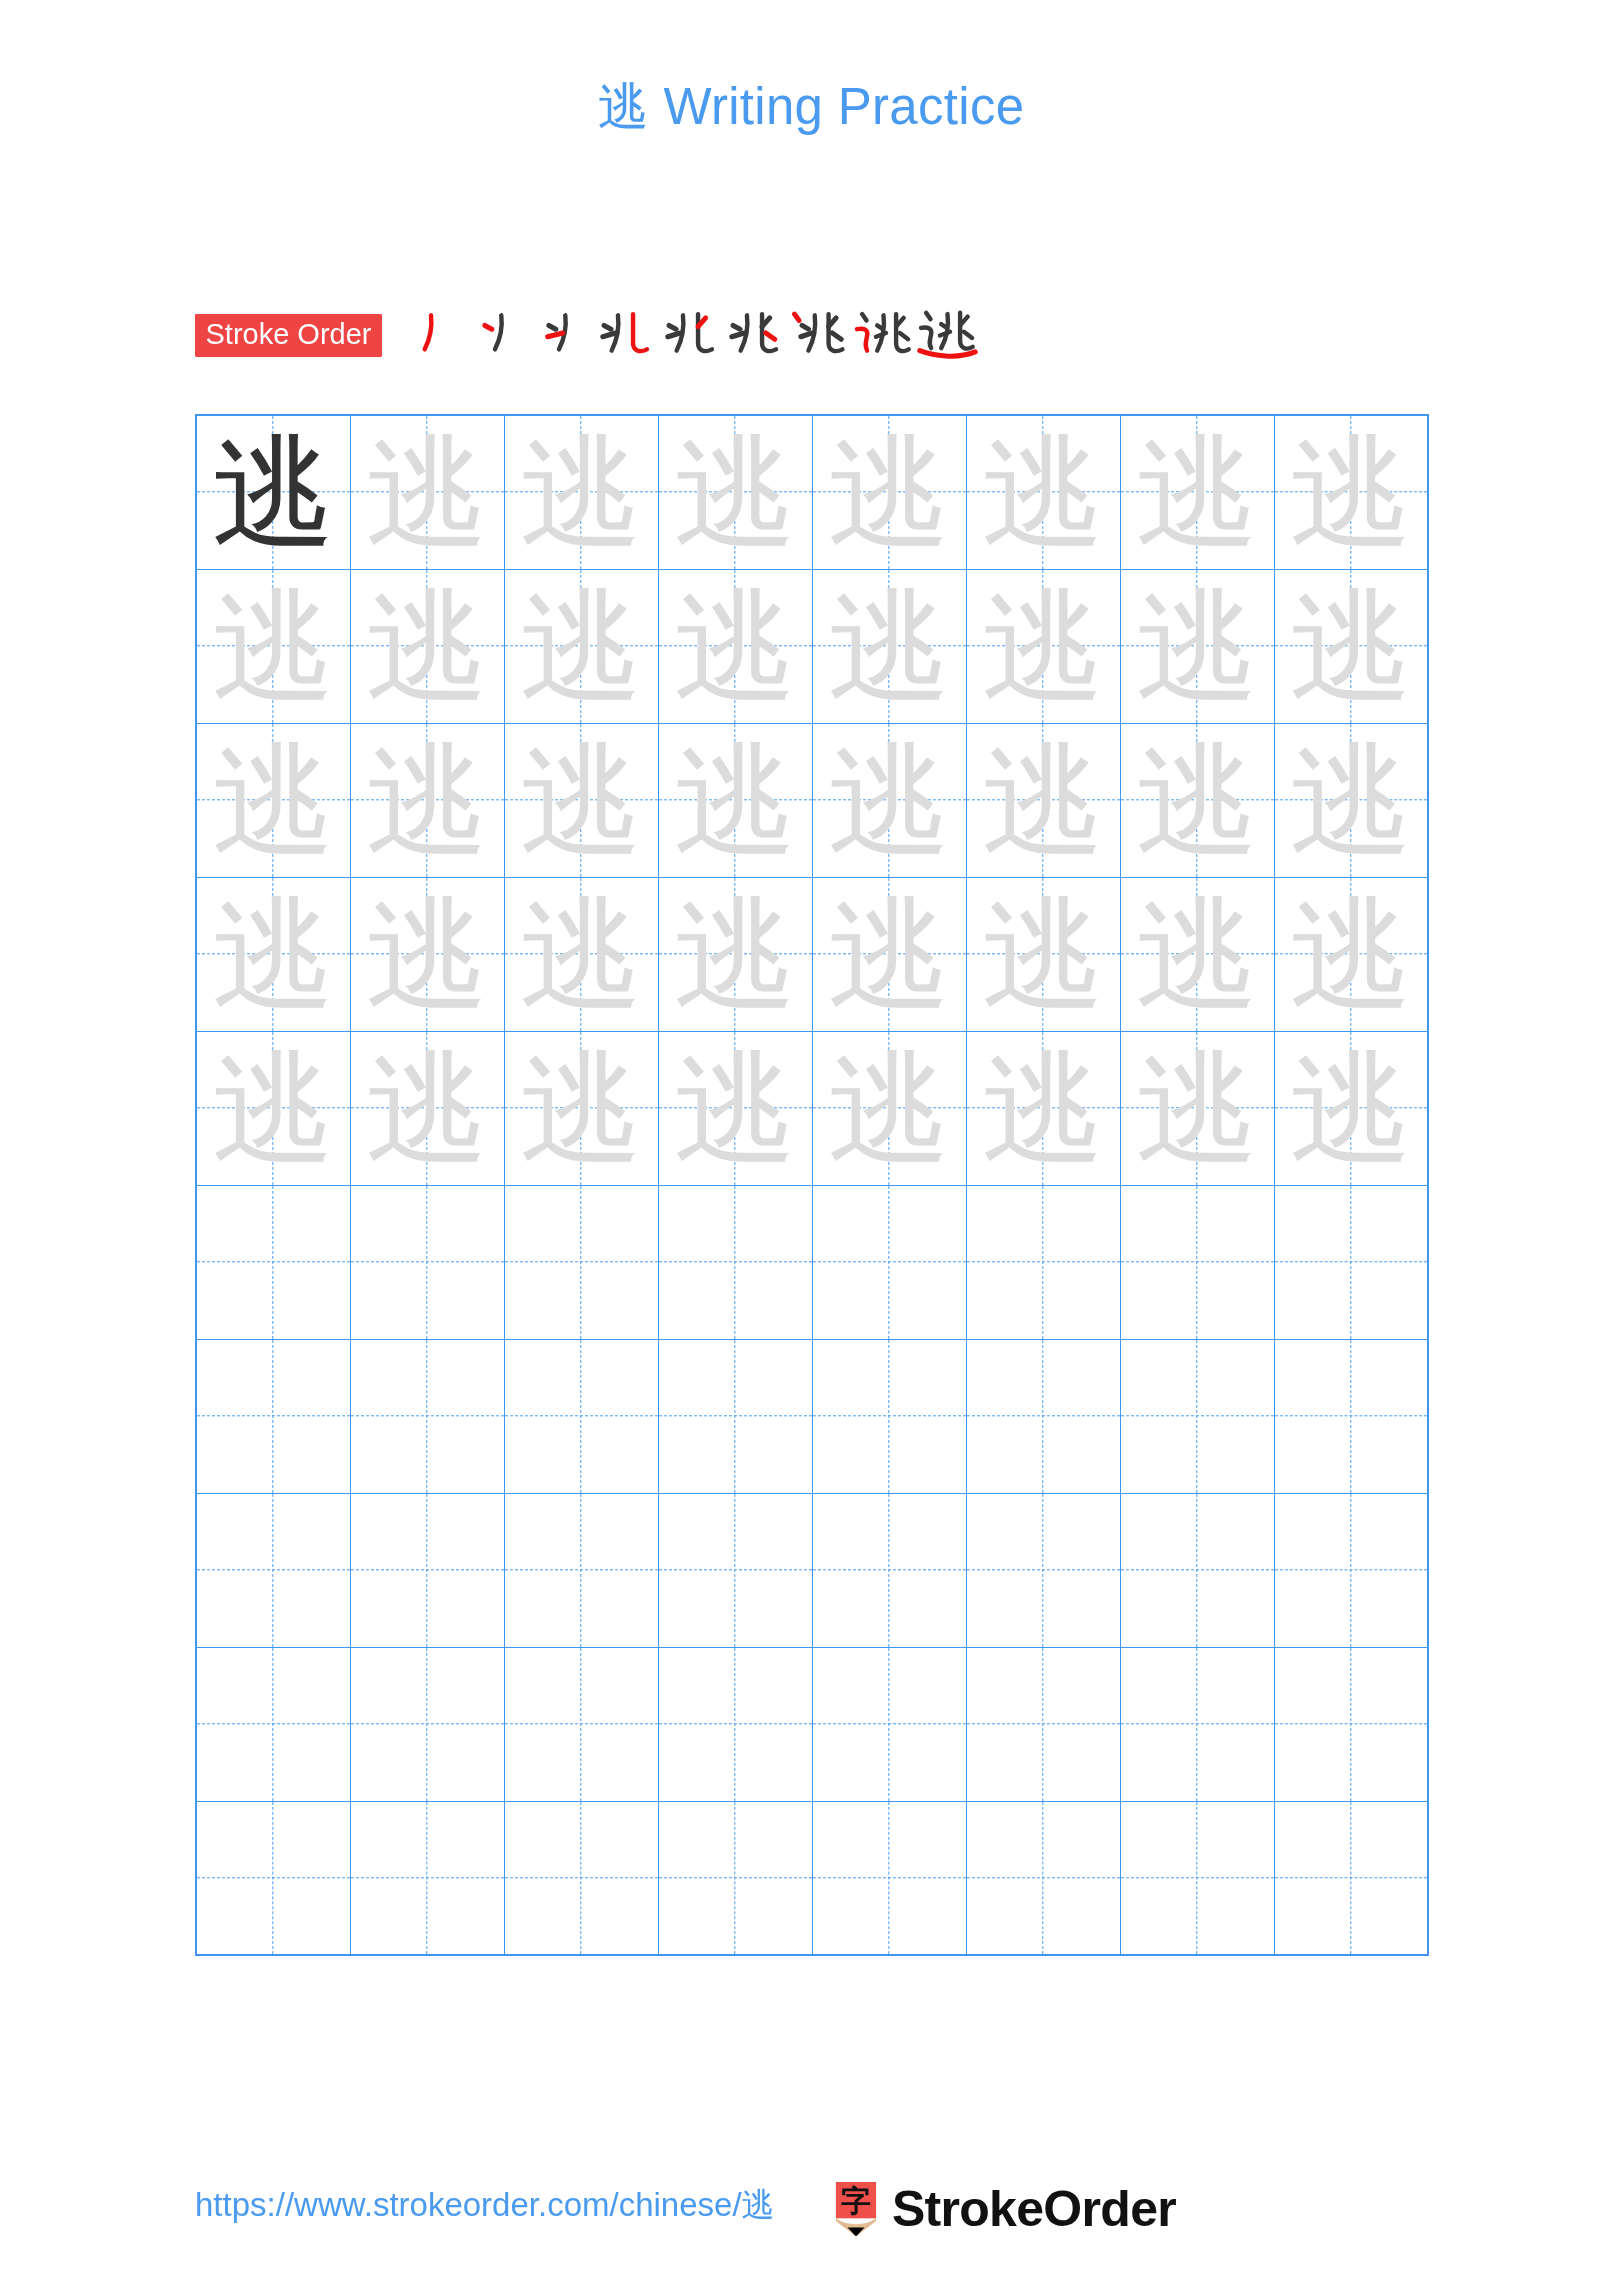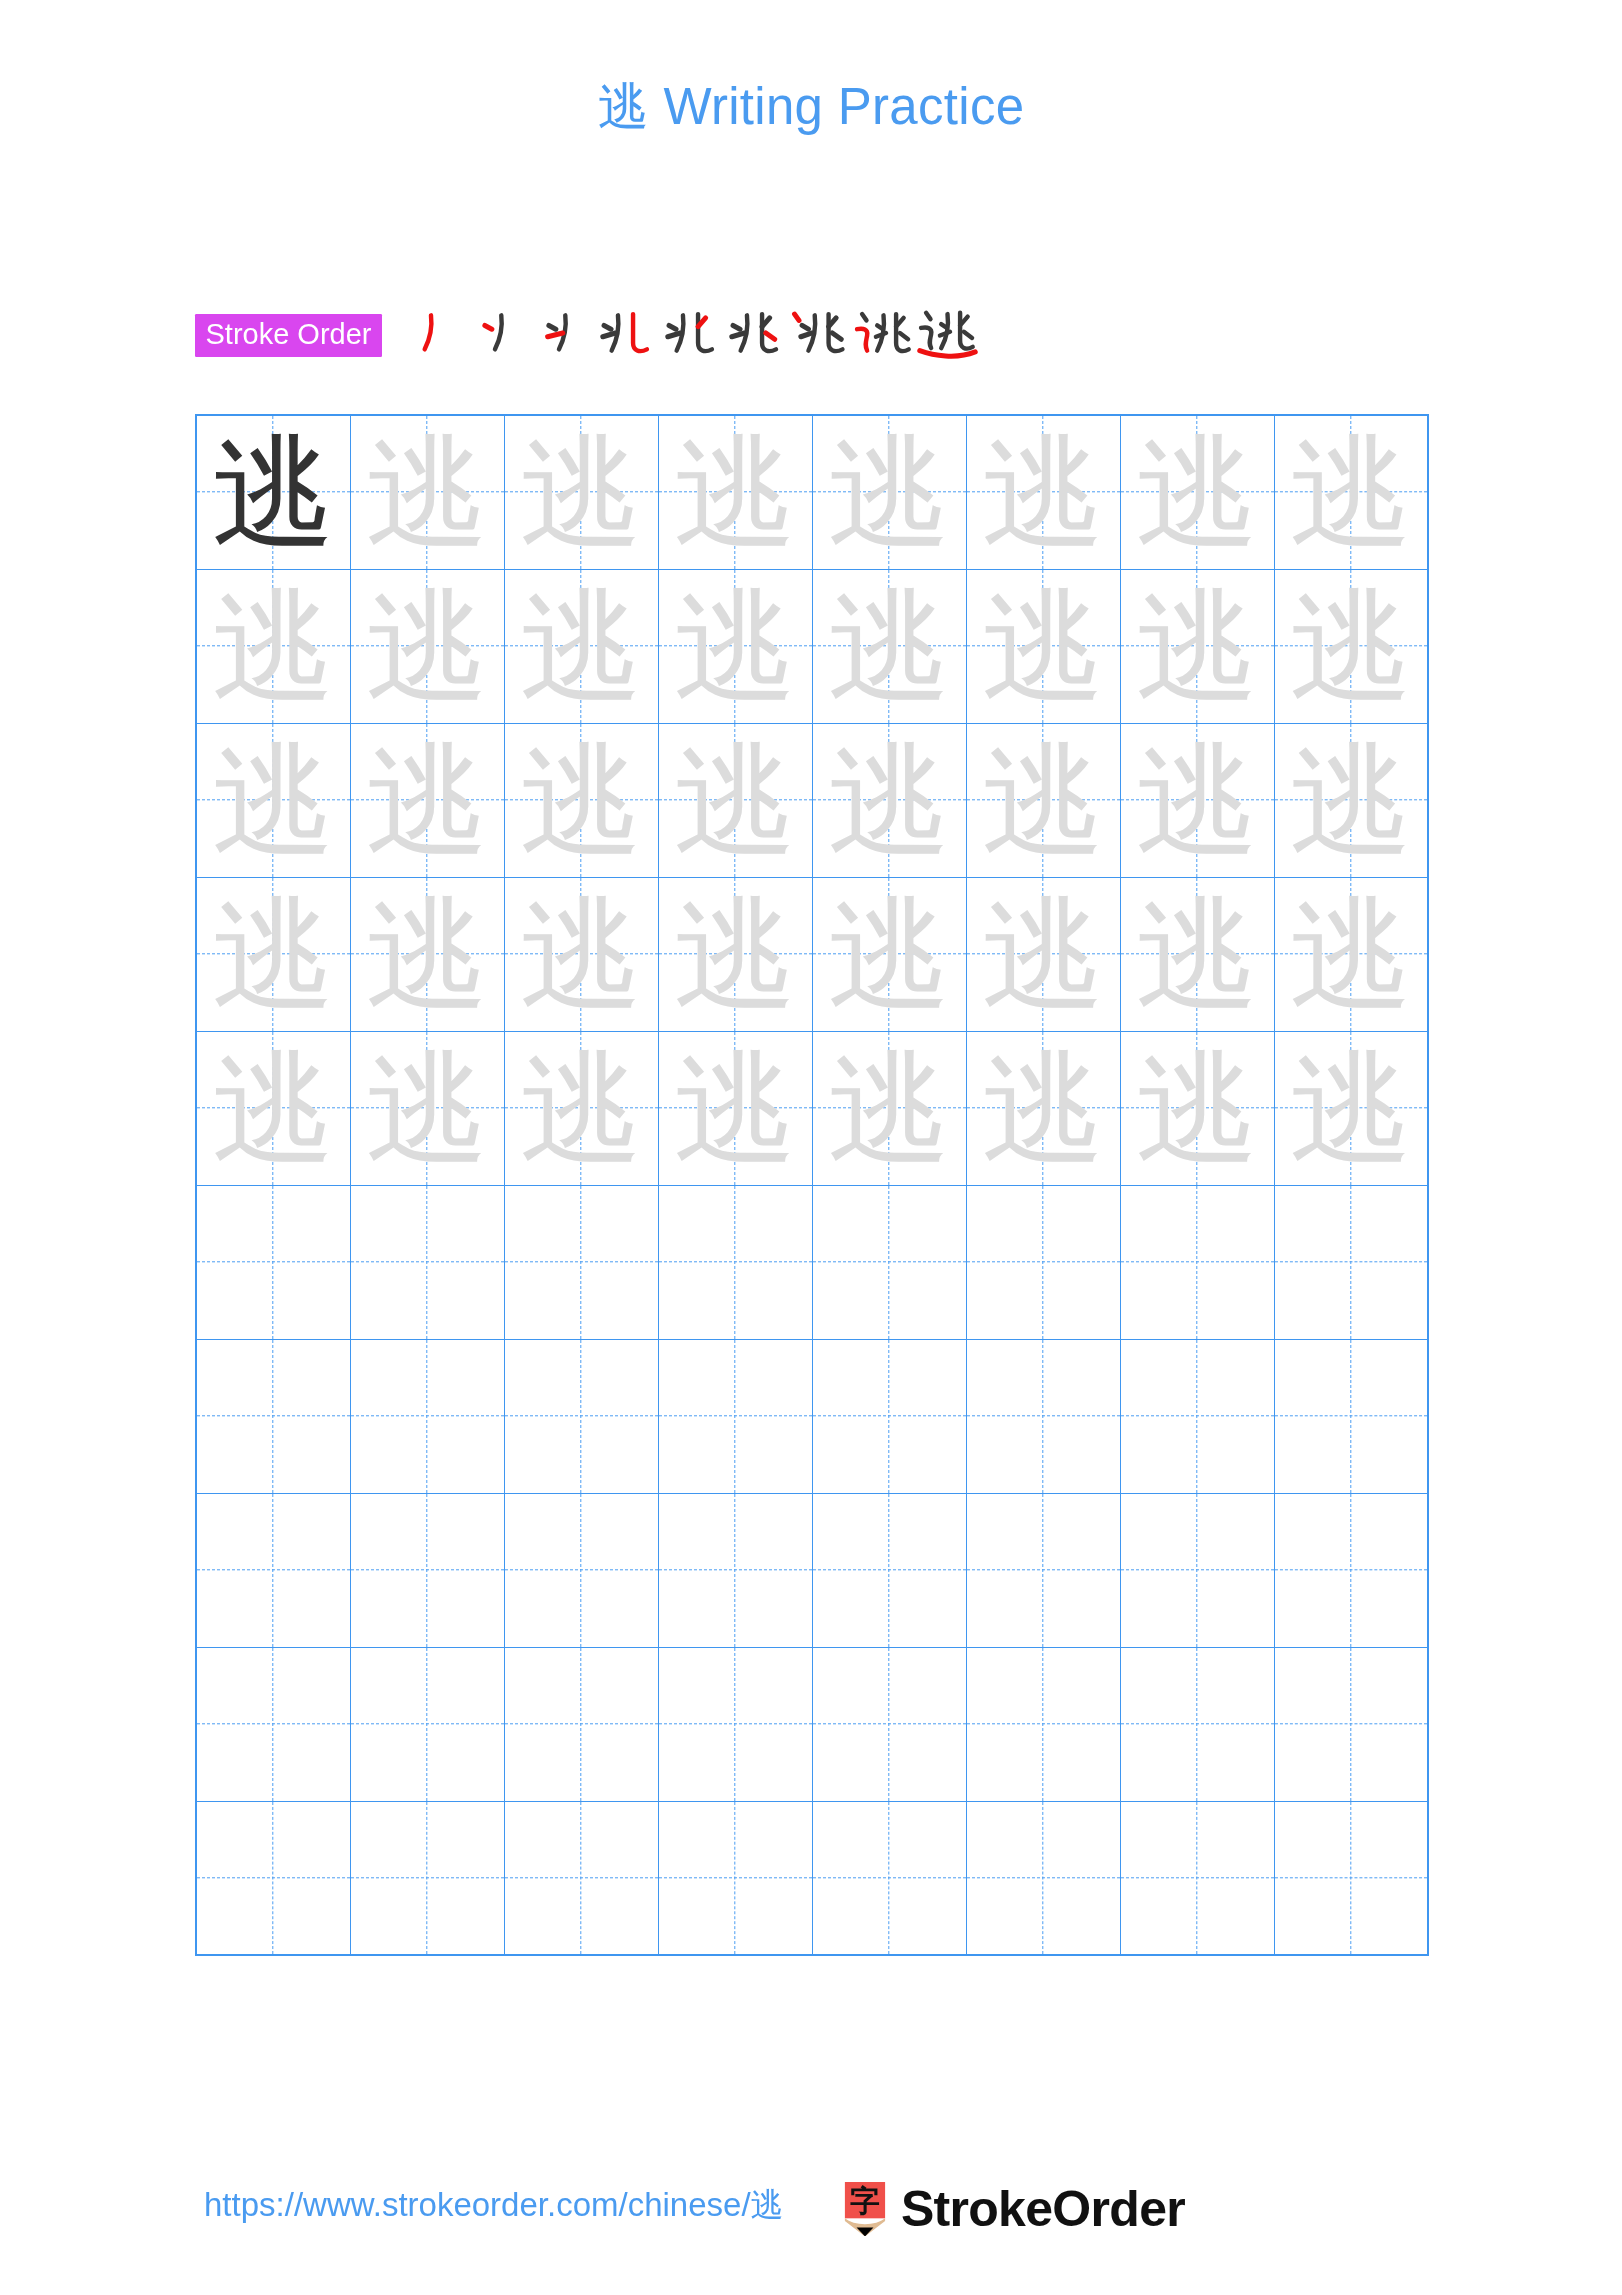--- a/index.html
+++ b/index.html
@@ -36,21 +36,21 @@
   
   .stroke-order-row {
     position: absolute;
     top: 306px;
     left: 195px;
     display: flex;
     align-items: center;
     height: 59px;
   }
   .stroke-order-badge {
-    background: #d946ef;
+    background: #ef4444;
     color: #ffffff;
     font-size: 29px;
     font-weight: 400;
     padding: 5.2px 10.5px 7.9px 10.5px;
     line-height: 1;
     white-space: nowrap;
     border-radius: 1.3px;
   }
   .stroke-steps {
     display: flex;
@@ -130,21 +130,20 @@
   .cell-char.dark  { color: #333333; }
   .cell-char.light { color: #dcdcdc; }
 
   
   .footer {
     position: absolute;
     left: 0;
     top: 2179px;
     width: 1366px;
     height: 79px;
-    margin-left: 9px;
   }
   .footer-url {
     position: absolute;
     left: 195px;
     top: 3.9px;
     font-size: 33px;
     color: #4a9bf0;
     text-decoration: none;
     white-space: nowrap;
   }

